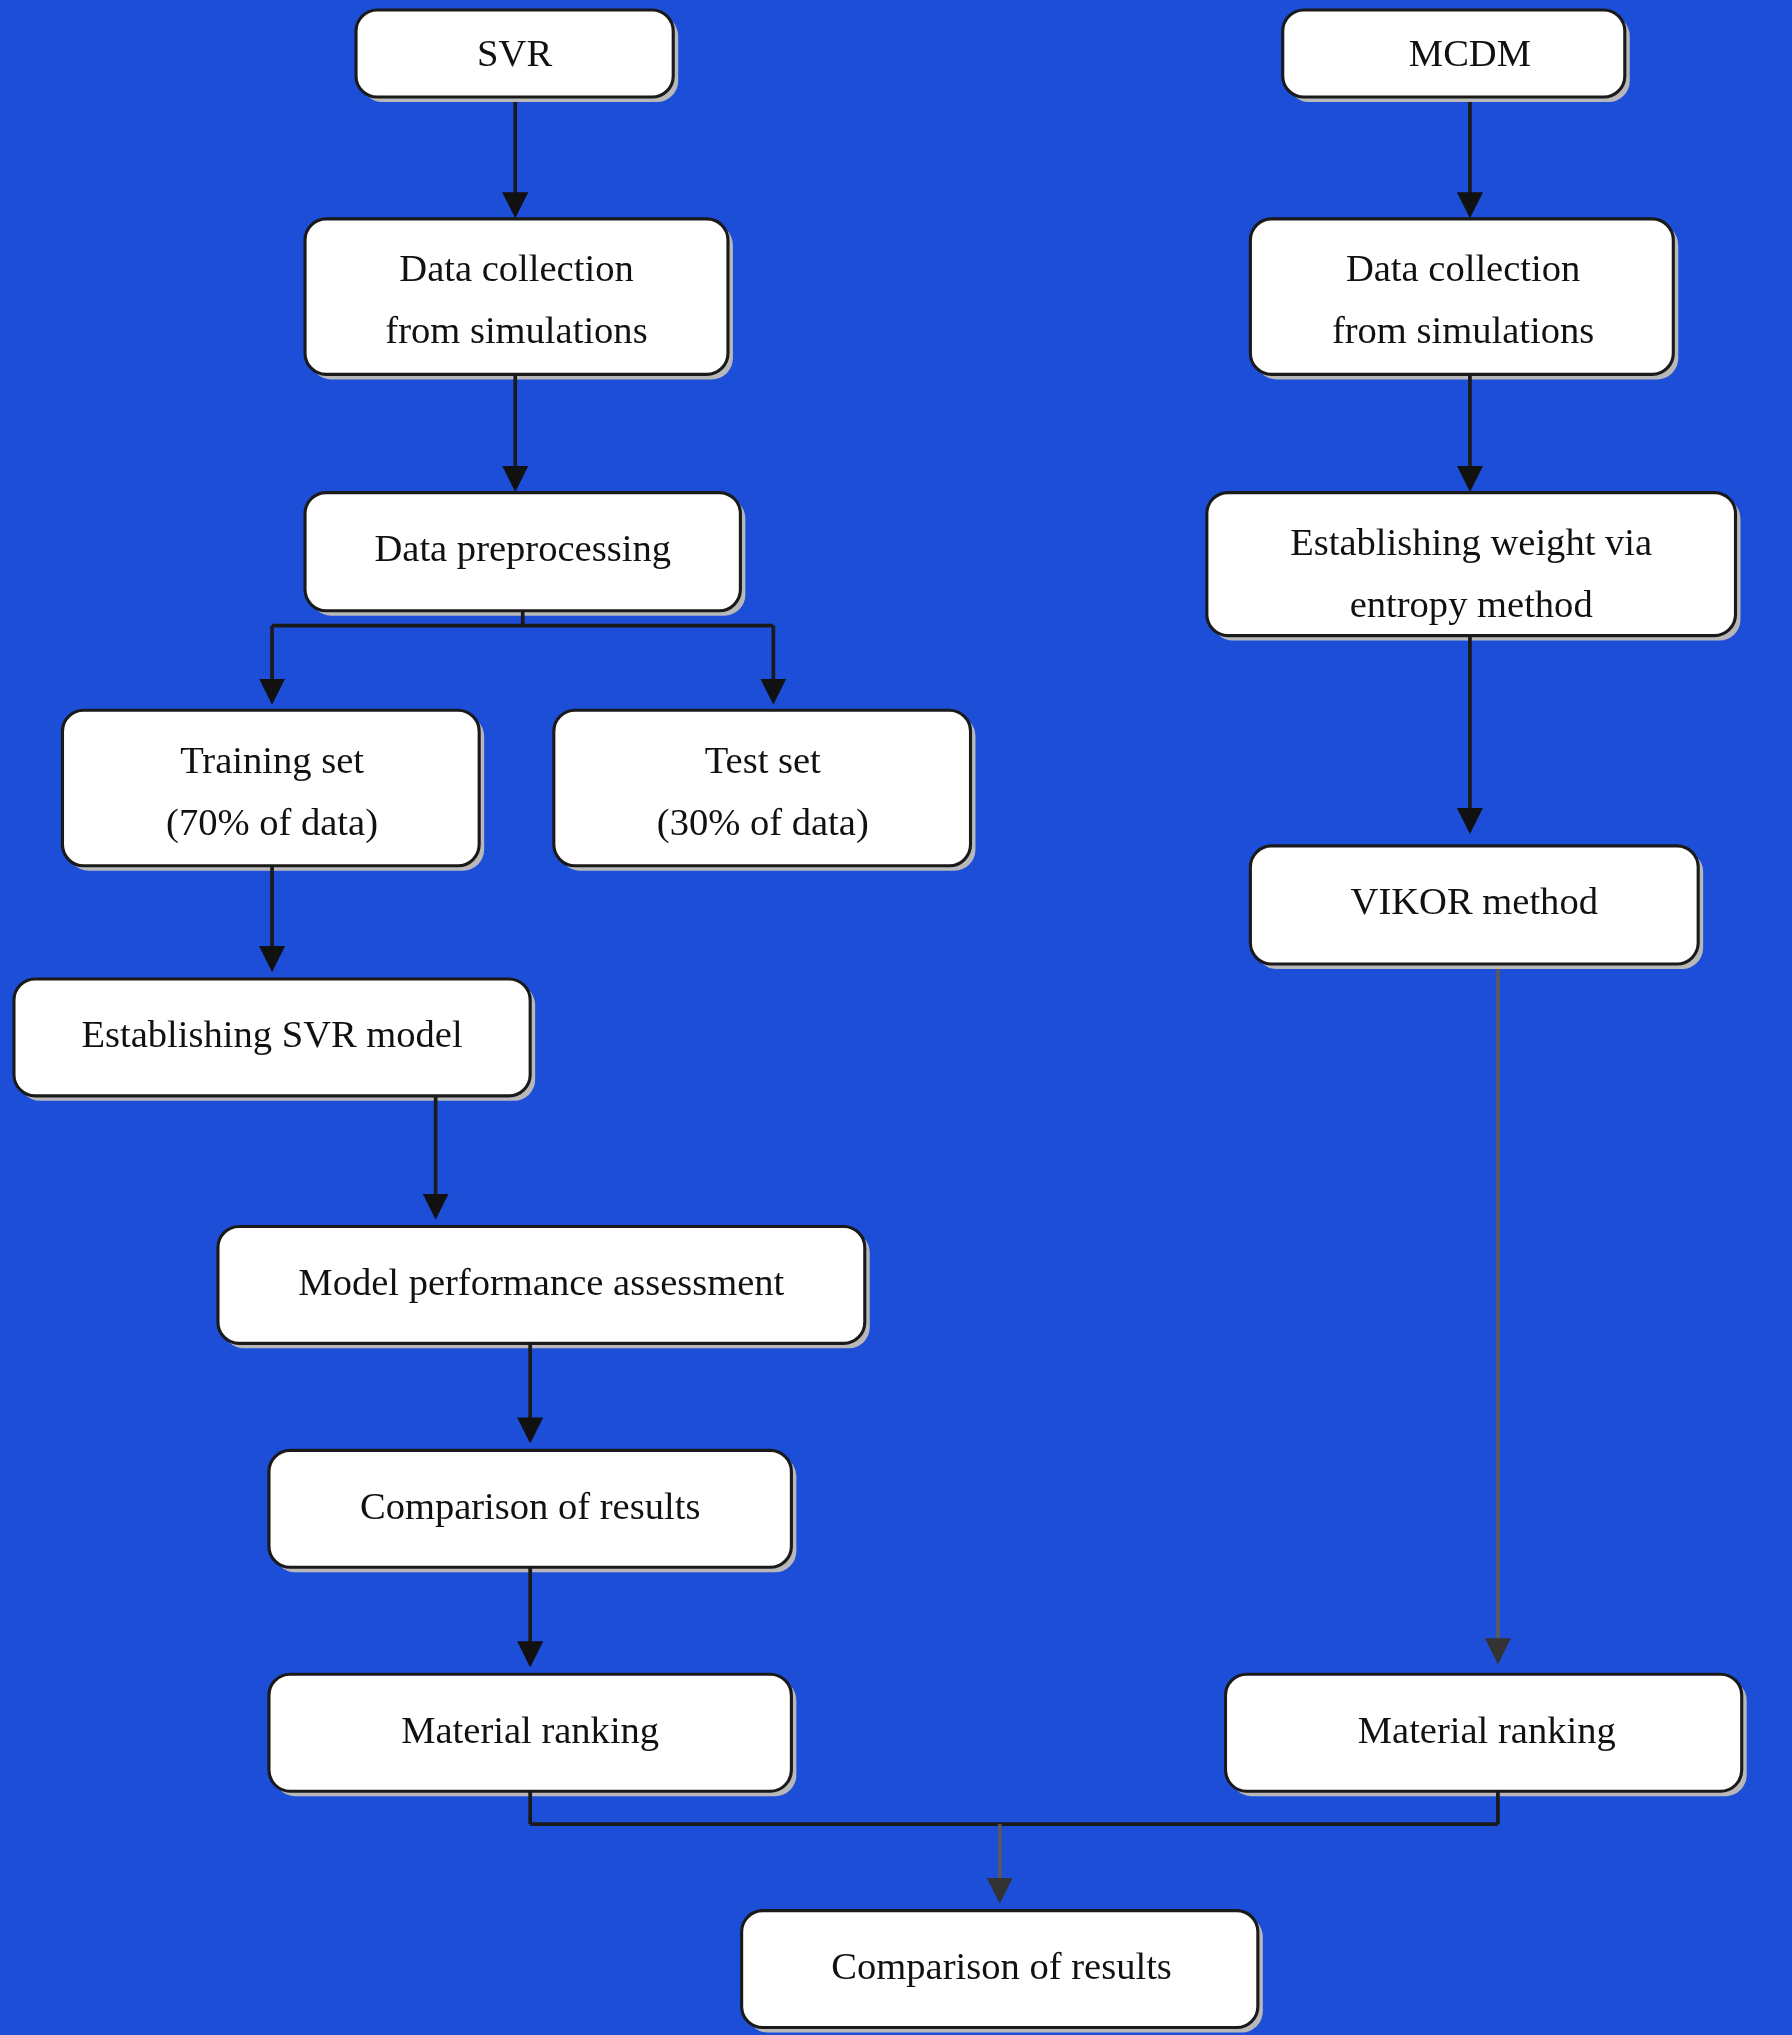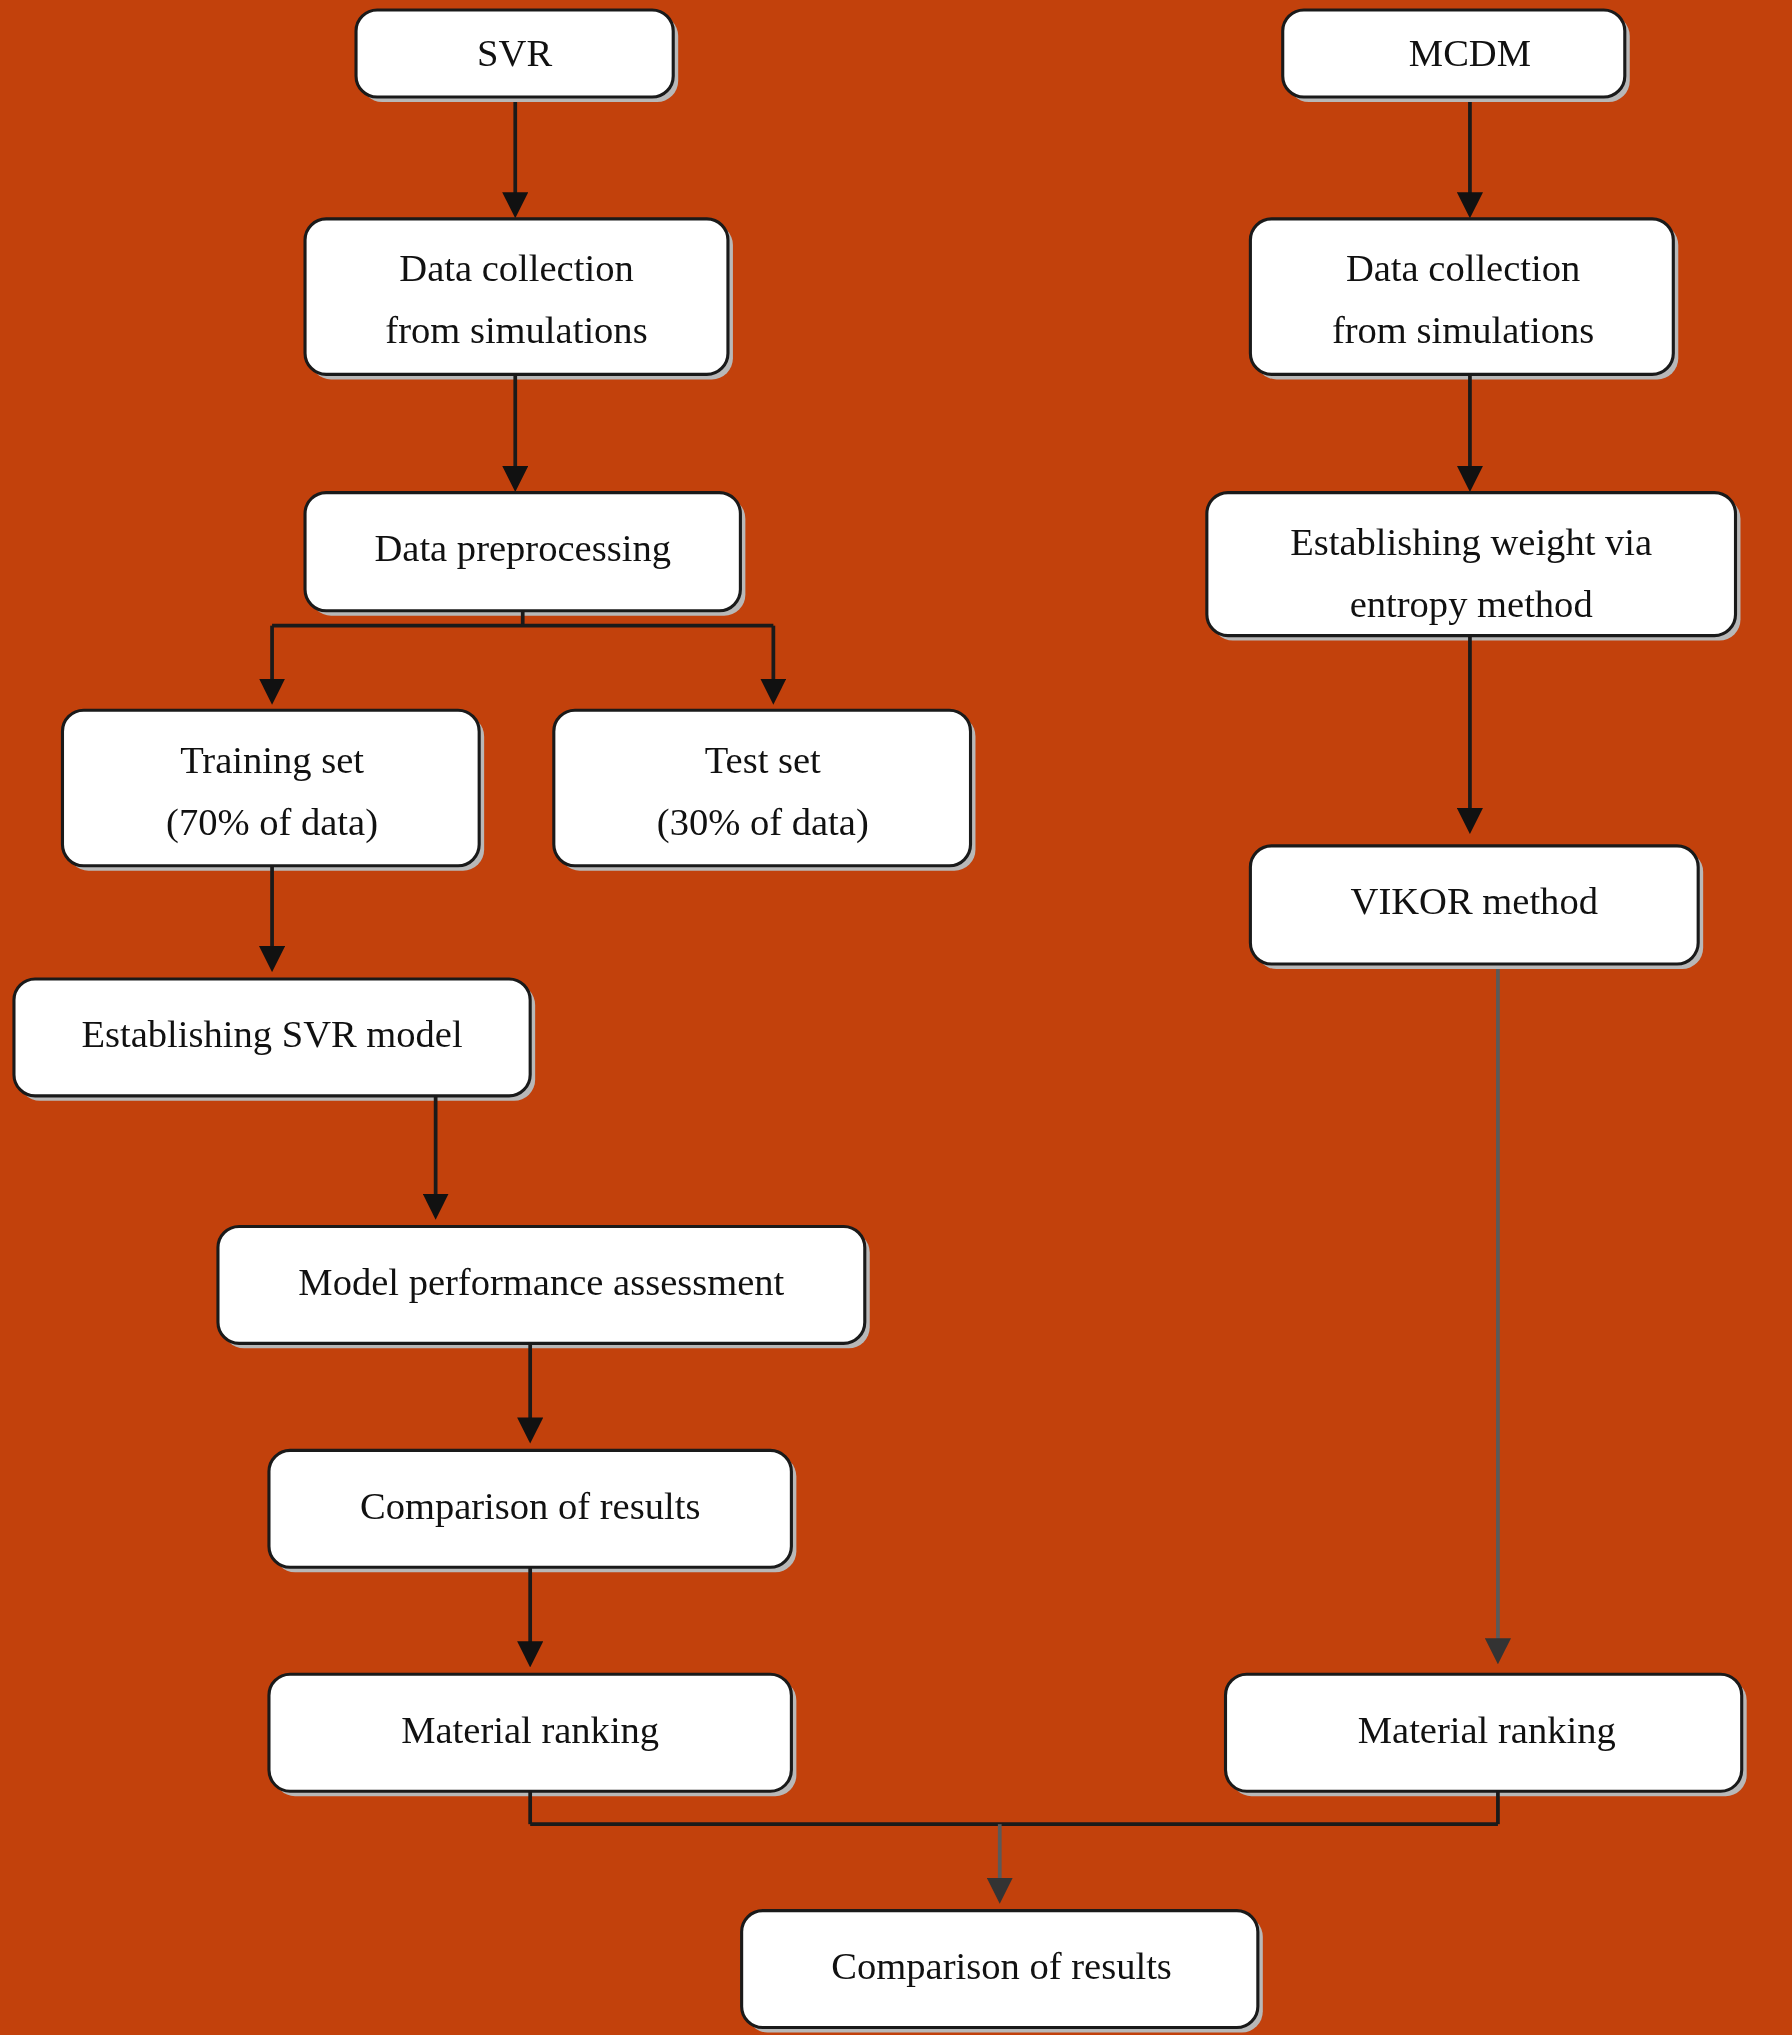--- a/index.html
+++ b/index.html
@@ -10,21 +10,21 @@
   body {
     width: 1793px;
     height: 2035px;
     font-family: "Liberation Serif", "DejaVu Serif", serif;
     overflow: hidden;
   }
   #flowchart-root {
     position: relative;
     width: 1793px;
     height: 2035px;
-    background: #c2410c;
+    background: #1d4ed8;
   }
   svg.fc-canvas {
     position: absolute;
     top: 0;
     left: 0;
     width: 1793px;
     height: 2035px;
     display: block;
   }
   .node-box {

